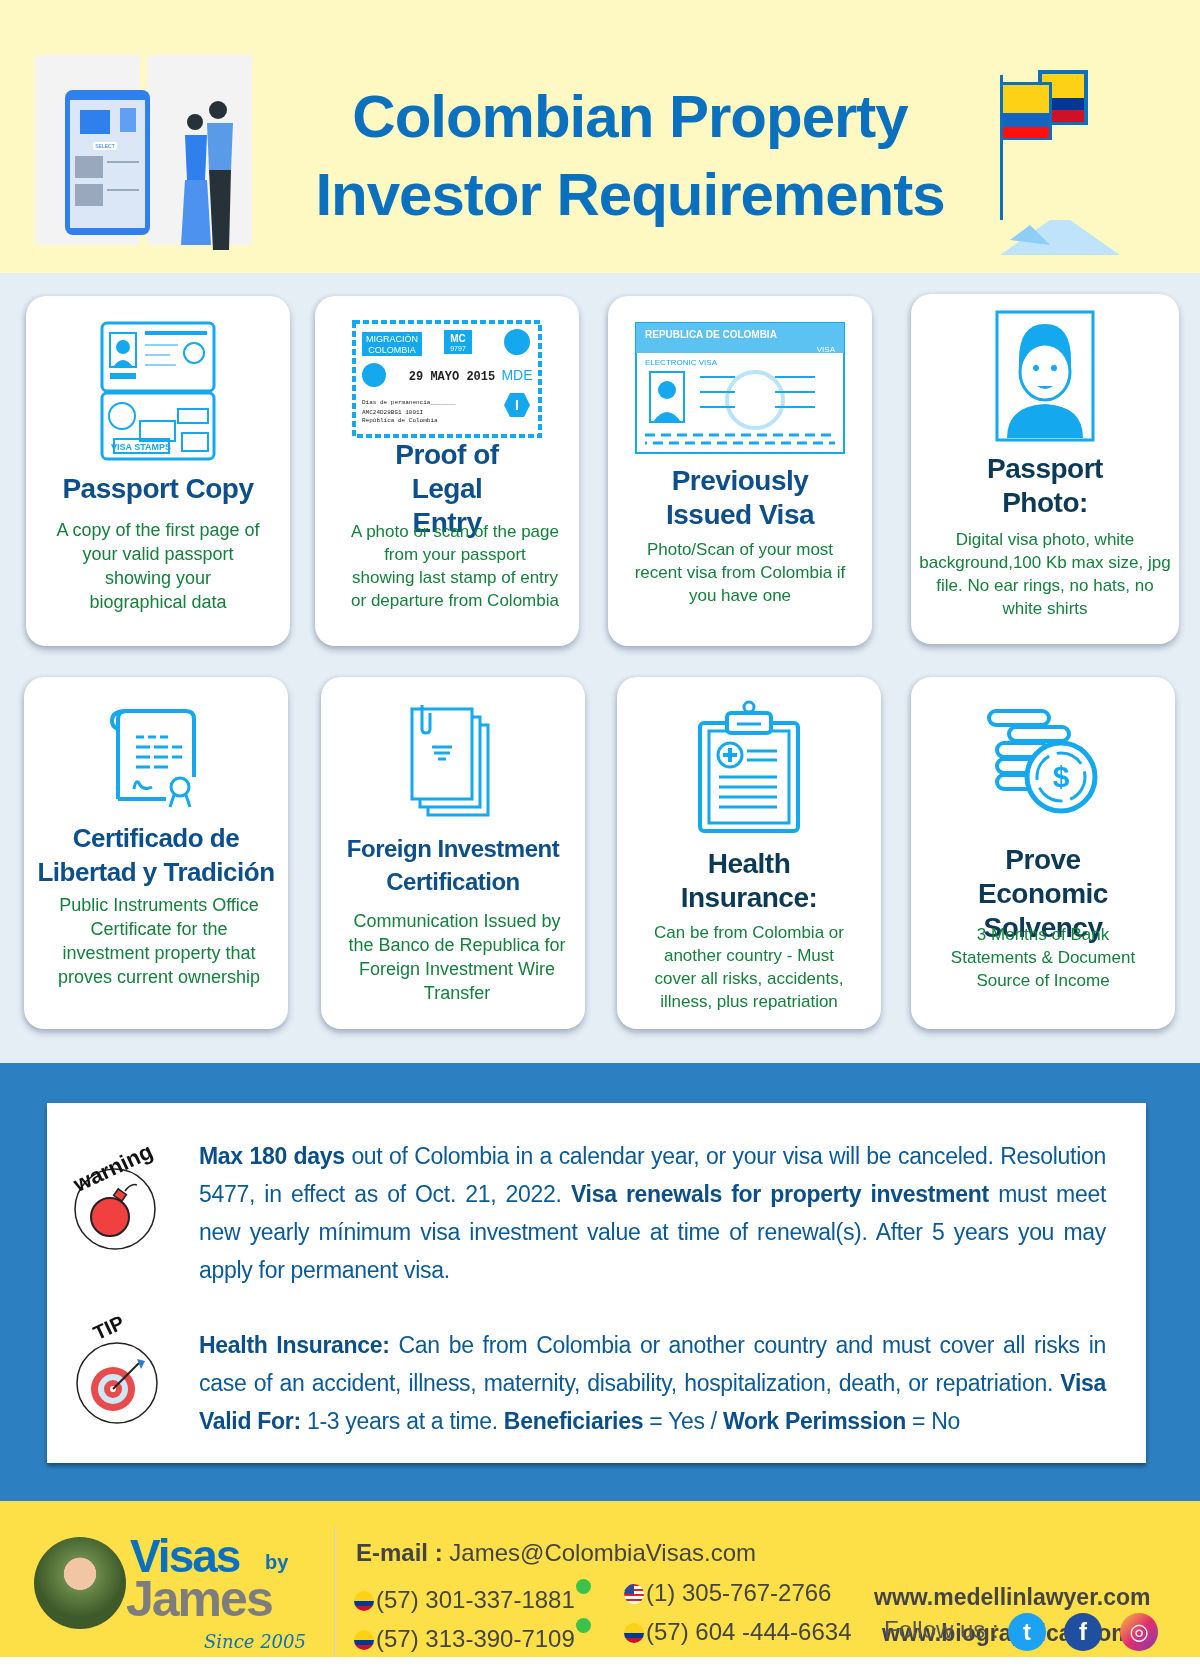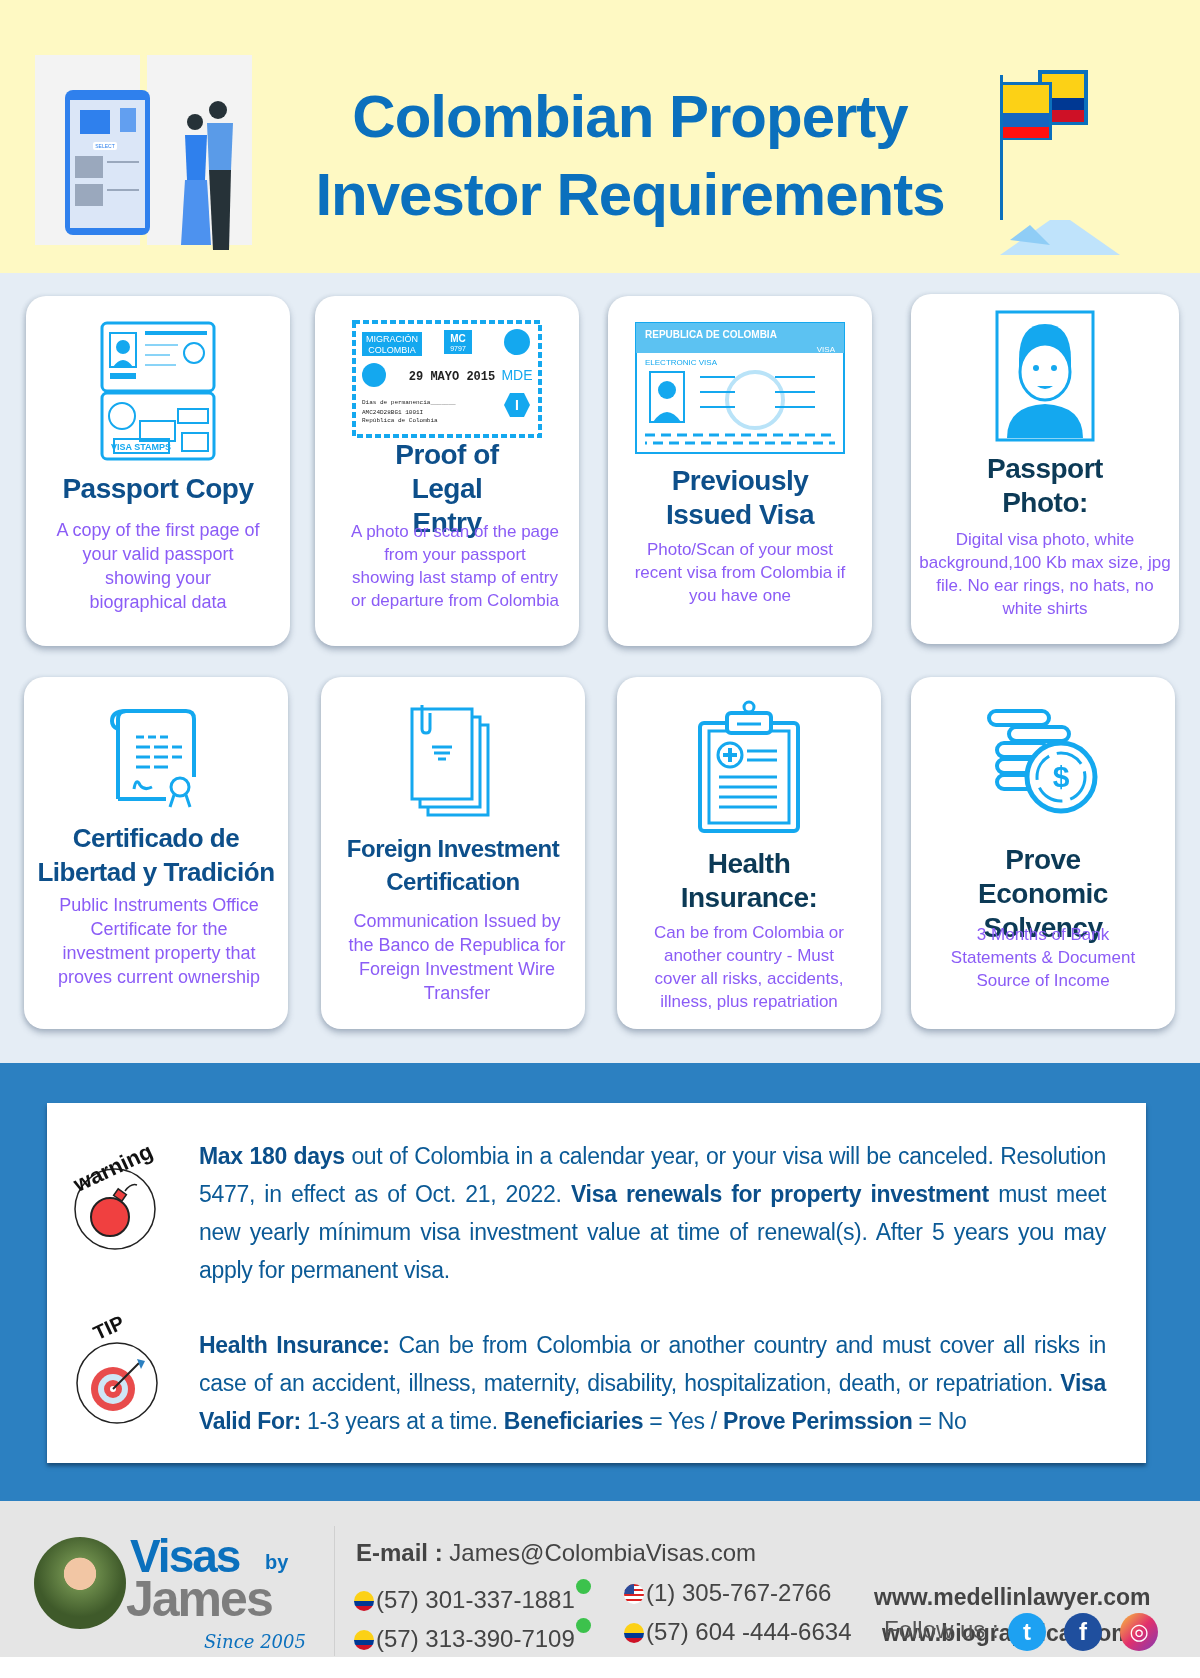--- a/index.html
+++ b/index.html
@@ -15,33 +15,33 @@
 
   
   .cards-band { position: absolute; left: 0; top: 273px; width: 1200px; height: 790px; background: #e5edf5; }
   .card { position: absolute; background: #fff; border-radius: 20px;
           box-shadow: 0 4px 6px rgba(60,80,110,0.35), -2px 0 4px rgba(60,80,110,0.12);
           text-align: center; }
   .card .icon { position: absolute; left: 50%; transform: translateX(-50%); }
   .card .ctitle { position: absolute; left: 8px; right: 8px; font-weight: bold; color: #0d4f8a;
                   font-size: 28px; line-height: 34px; letter-spacing: -0.5px; }
   .card .ctitle.dark { color: #0c3a56; }
-  .card .cdesc { position: absolute; left: 10px; right: 10px; color: #8b5cf6; font-size: 17px; line-height: 23px; }
+  .card .cdesc { position: absolute; left: 10px; right: 10px; color: #15803d; font-size: 17px; line-height: 23px; }
 
   
   .notice-band { position: absolute; left: 0; top: 1063px; width: 1200px; height: 438px; background: #2c80c1; }
   .notice-box { position: absolute; left: 47px; top: 40px; width: 1099px; height: 360px; background: #fff;
                 box-shadow: 0 3px 4px rgba(10,40,70,0.6); }
   .para { position: absolute; left: 152px; width: 907px; color: #0b5a96; font-size: 23px; line-height: 38px;
           text-align: justify; letter-spacing: -0.3px; }
   .para b { color: #0b4f8a; }
   .badge { position: absolute; }
 
   
-  .footer { position: absolute; left: 0; top: 1501px; width: 1200px; height: 156px; background: #e5e5e5; }
+  .footer { position: absolute; left: 0; top: 1501px; width: 1200px; height: 156px; background: #fde047; }
   .avatar { position: absolute; left: 34px; top: 36px; width: 92px; height: 92px; border-radius: 50%;
             background: radial-gradient(circle at 50% 40%, #f2c6a4 0 22%, #6b8a4a 23%, #3f5a2a 60%); overflow: hidden; }
   .brand-visas { position: absolute; left: 130px; top: 30px; font-size: 46px; font-weight: bold; color: #0b70bd; letter-spacing: -2px; line-height: 50px; }
   .brand-by { position: absolute; left: 265px; top: 50px; font-size: 20px; font-weight: bold; color: #0b70bd; }
   .brand-james { position: absolute; left: 126px; top: 72px; font-size: 50px; font-weight: bold; color: #7d7d7d; letter-spacing: -2px; line-height: 52px; }
   .brand-since { position: absolute; left: 204px; top: 130px; font-size: 18px; font-style: italic; font-weight: normal; color: #0b70bd; font-family: "DejaVu Serif", serif; }
   .vdivider { position: absolute; left: 334px; top: 25px; width: 1px; height: 130px; background: #d0d0d0; }
   .email { position: absolute; left: 356px; top: 38px; font-size: 24px; color: #444; }
   .email b { color: #444; }
   .phone { position: absolute; font-size: 24px; color: #444; white-space: nowrap; }
@@ -271,21 +271,21 @@
       <circle cx="50" cy="70" r="40" fill="#fff" stroke="#222" stroke-width="1.5"></circle>
       <circle cx="46" cy="76" r="22" fill="#e84b4b"></circle>
       <circle cx="46" cy="76" r="15" fill="#cfe6f5"></circle>
       <circle cx="46" cy="76" r="9" fill="#e84b4b"></circle>
       <circle cx="46" cy="76" r="3" fill="#fff"></circle>
       <line x1="46" y1="76" x2="72" y2="50" stroke="#222" stroke-width="2"></line>
       <path d="M70 46 L78 48 L74 56 Z" fill="#2c80c1"></path>
       <text x="28" y="28" font-size="20" font-weight="bold" fill="#111" transform="rotate(-25 28 22)">TIP</text>
     </svg>
     <div class="para" style="top:223px;">
-      <b>Health Insurance:</b><span> Can be from Colombia or another country and must cover all risks in case of an accident, illness, maternity, disability, hospitalization, death, or repatriation. </span><b>Visa Valid For:</b><span> 1-3 years at a time. </span><b>Beneficiaries</b><span> = Yes / </span><b>Prove Perimssion</b><span> = No</span>
+      <b>Health Insurance:</b><span> Can be from Colombia or another country and must cover all risks in case of an accident, illness, maternity, disability, hospitalization, death, or repatriation. </span><b>Visa Valid For:</b><span> 1-3 years at a time. </span><b>Beneficiaries</b><span> = Yes / </span><b>Work Perimssion</b><span> = No</span>
     </div>
   </div>
 </div>
 
 <div class="footer">
   <div class="avatar"></div>
   <div class="brand-visas">Visas</div>
   <div class="brand-by">by</div>
   <div class="brand-james">James</div>
   <div class="brand-since">Since 2005</div>

